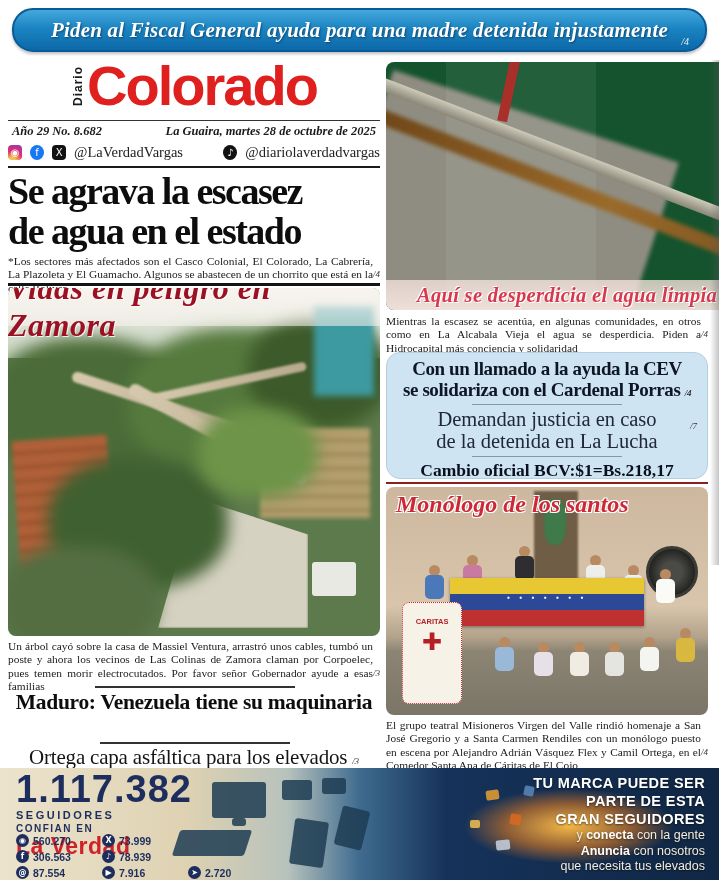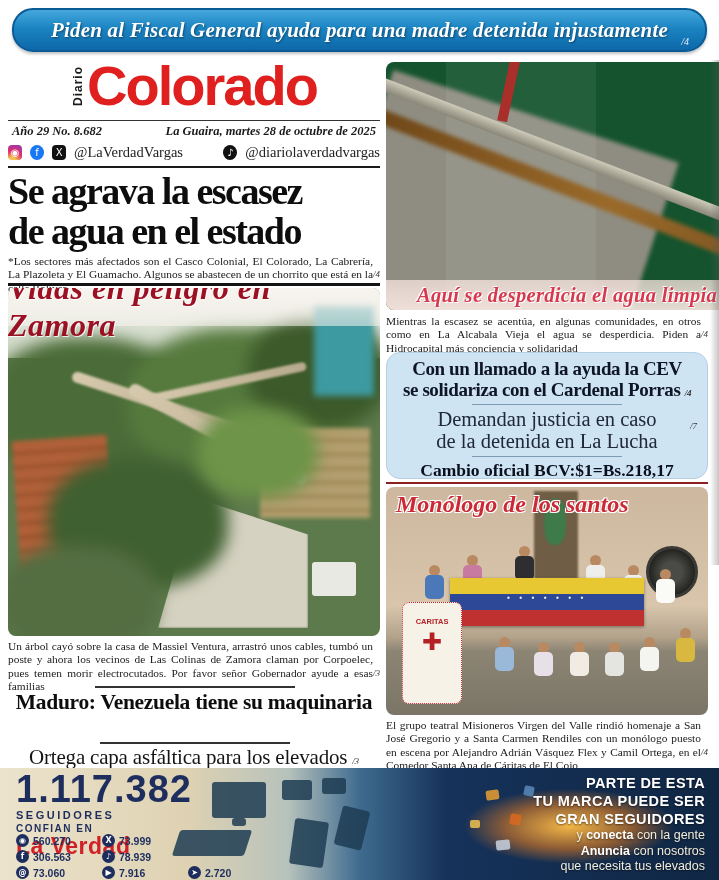--- a/index.html
+++ b/index.html
@@ -355,35 +355,35 @@
         <span class="s-ico">f</span>
         <span>306.563</span>
         </div>
       <div class="f-stat">
         <span class="s-ico">♪</span>
         <span>78.939</span>
         </div>
       <div style="width:60px"></div>
       <div class="f-stat">
         <span class="s-ico">@</span>
-        <span>73.060</span>
+        <span>87.554</span>
         </div>
       <div class="f-stat">
         <span class="s-ico">▶</span>
         <span>7.916</span>
         </div>
       <div class="f-stat">
         <span class="s-ico">➤</span>
         <span>2.720</span>
         </div>
     </div>
 
     <div class="f-right">
+      <div class="f-t">TU MARCA PUEDE SER</div>
       <div class="f-t">PARTE DE ESTA</div>
-      <div class="f-t">TU MARCA PUEDE SER</div>
       <div class="f-t">GRAN SEGUIDORES</div>
       <div class="f-b"><span>y </span><b>conecta</b><span> con la gente</span></div>
       <div class="f-b"><b>Anuncia</b><span> con nosotros</span></div>
       <div class="f-b">que necesita tus elevados</div>
       <div class="f-c1">Contáctanos!</div>
 
     </div>
   </div>
 
   <div class="abs edge-shadow"></div>

